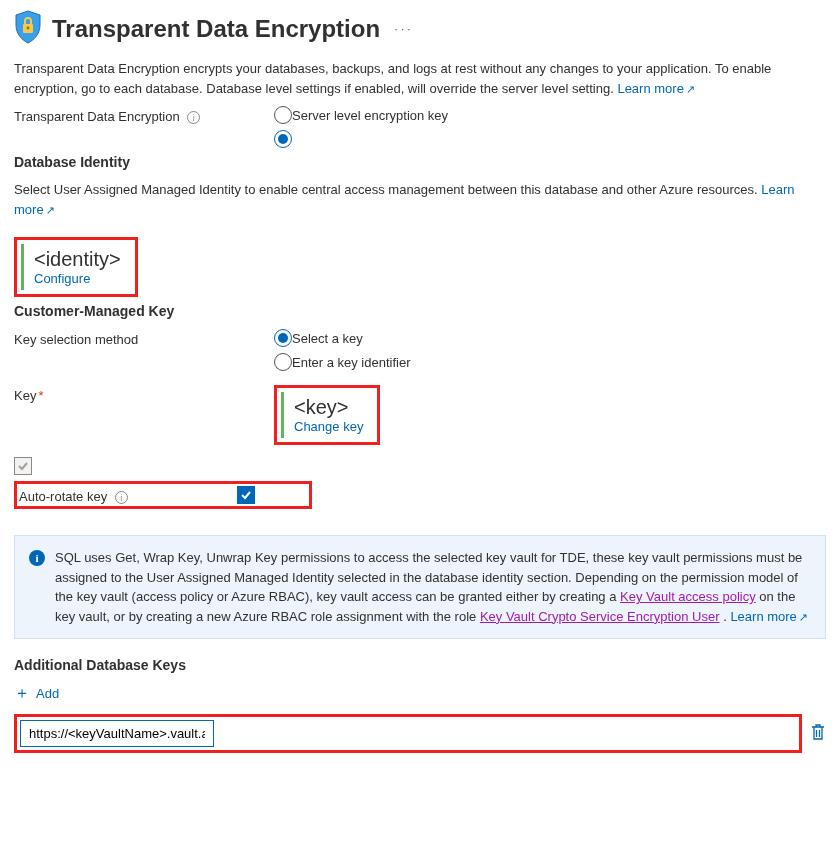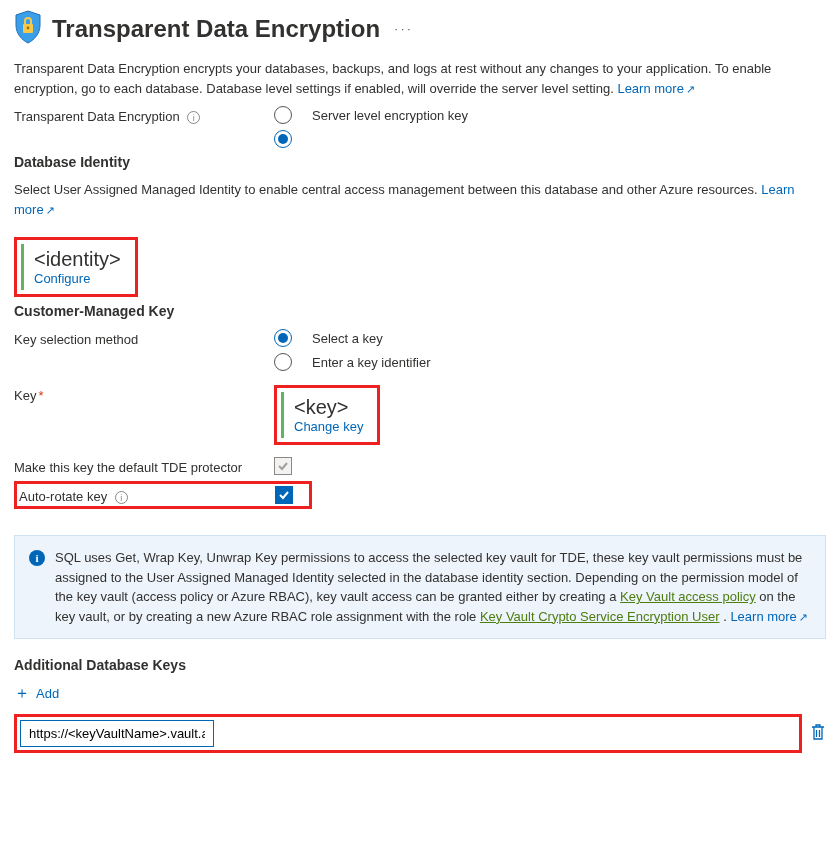--- a/index.html
+++ b/index.html
@@ -26,39 +26,39 @@
     font-weight: 600;
   }
   .ellipsis {
     color: #605e5c;
     letter-spacing: 2px;
     padding: 0 4px;
     cursor: pointer;
   }
   .desc { line-height: 1.5; margin-bottom: 8px; }
   .link { color: #0067b8; text-decoration: none; cursor: pointer; }
-  .link-u { color: #4d7c0f; text-decoration: underline; cursor: pointer; }
+  .link-u { color: #a21caf; text-decoration: underline; cursor: pointer; }
   .ext-ic { font-size: 11px; margin-left: 2px; color:#0067b8; }
   .row {
     display: flex;
     align-items: flex-start;
     margin: 6px 0;
   }
   .lbl {
     width: 260px;
     flex-shrink: 0;
     padding-top: 3px;
   }
   .section-h {
     font-weight: 700;
     font-size: 14px;
     margin-bottom: 10px;
   }
   .radio-group { display: flex; flex-direction: column; gap: 6px; }
-  .radio-opt { display: flex; align-items: center; gap: 20px; cursor: pointer; }
+  .radio-opt { display: flex; align-items: center; gap: 0; cursor: pointer; }
   .radio-c {
     width: 18px; height: 18px; border-radius: 50%;
     border: 1px solid #555; display:flex; align-items:center; justify-content:center;
   }
   .radio-c.sel { border-color: #0067b8; }
   .radio-dot { width:10px; height:10px; border-radius:50%; background:#0067b8; }
   .info-ic {
     display:inline-block; width:13px; height:13px; border:1px solid #888;
     border-radius:50%; font-size:9px; line-height:13px; text-align:center;
     color:#888; margin-left:4px; vertical-align:middle;
@@ -180,30 +180,29 @@
   </div>
   <div class="redbox">
     <div class="selbox">
       <div class="val">&lt;key&gt;</div>
       <a class="link act">Change key</a>
     </div>
   </div>
 </div>
 
 <div class="row" style="margin-top:12px;">
-  <div class="lbl" style="width:260px;">Make this key the default TDE protector</div>
   <span class="chk dis">
     <svg viewBox="0 0 12 12">
         <path d="M2 6 L5 9 L10 3" fill="none" stroke="#a19f9d" stroke-width="2"></path>
       </svg>
   </span>
 </div>
 
 <div class="row redbox-row" style="margin-top:6px; width:298px;">
-  <div class="lbl" style="width:258px; padding-left:2px;">
+  <div class="lbl" style="width:220px; padding-left:2px;">
     <span>Auto-rotate key</span>
     <span class="info-ic">i</span>
   </div>
   <span class="chk on">
     <svg viewBox="0 0 12 12">
         <path d="M2 6 L5 9 L10 3" fill="none" stroke="#fff" stroke-width="2"></path>
       </svg>
   </span>
 </div>
 

